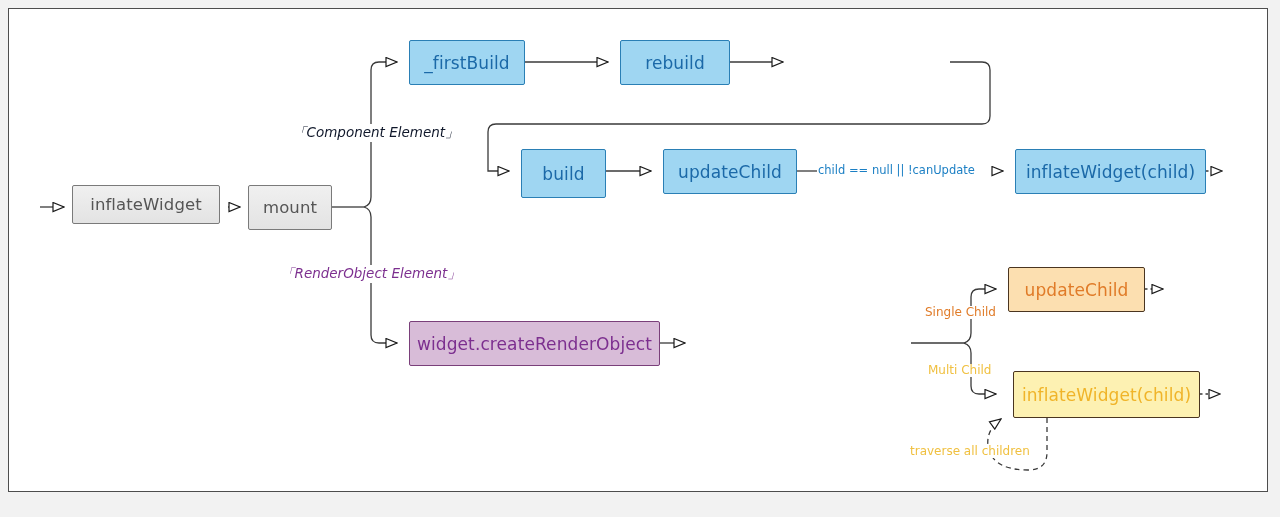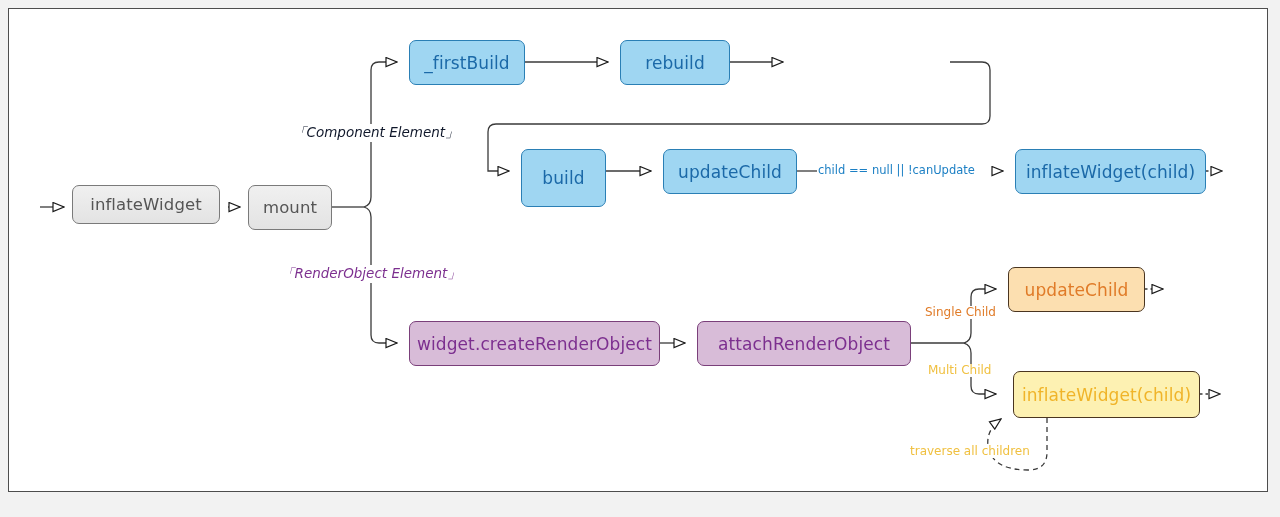--- a/index.html
+++ b/index.html
@@ -29,21 +29,21 @@
     position: absolute;
     left: 0;
     top: 0;
     width: 1280px;
     height: 517px;
     pointer-events: none;
   }
   .node {
     position: absolute;
     box-sizing: border-box;
-    border-radius: 7px;
+    border-radius: 2px;
     display: flex;
     align-items: center;
     justify-content: center;
     text-align: center;
     font-family: "DejaVu Sans", sans-serif;
     letter-spacing: 0.1px;
     white-space: nowrap;
   }
   .n-gray {
     background: linear-gradient(180deg,#f0f0f0 0%, #e3e3e3 100%);
@@ -162,39 +162,36 @@
 
   <div class="node n-blue" style="left:409px; top:40px; width:116px; height:45px;">
     <span>_firstBuild</span>
   </div>
 
   <div class="node n-blue" style="left:620px; top:40px; width:110px; height:45px;align-items:center;">
     <span>rebuild</span>
   </div>
 
 
-  <div class="node n-blue" style="left:521px; top:149px; width:85px; height:58px;">
+  <div class="node n-blue" style="left:521px; top:149px; width:85px; height:49px;">
     <span>build</span>
   </div>
 
   <div class="node n-blue" style="left:663px; top:149px; width:134px; height:45px;">
     <span>updateChild</span>
   </div>
 
   <div class="node n-blue" style="left:1015px; top:149px; width:191px; height:45px;">
     <span>inflateWidget(child)</span>
   </div>
 
   <div class="node n-purple" style="left:409px; top:321px; width:251px; height:45px;">
     <span>widget.createRenderObject</span>
   </div>
 
-  <div class="node n-purple" style="left:697px; top:321px; width:214px; height:45px;">
-    <span>attachRenderObject</span>
-  </div>
 
   <div class="node n-orange" style="left:1008px; top:267px; width:137px; height:45px;">
     <span>updateChild</span>
   </div>
 
   <div class="node n-yellow" style="left:1013px; top:371px; width:187px; height:47px;">
     <span>inflateWidget(child)</span>
   </div>
 
   <div class="branch-label bl-blue" style="left:291px; top:124px;">「Component Element」</div>

